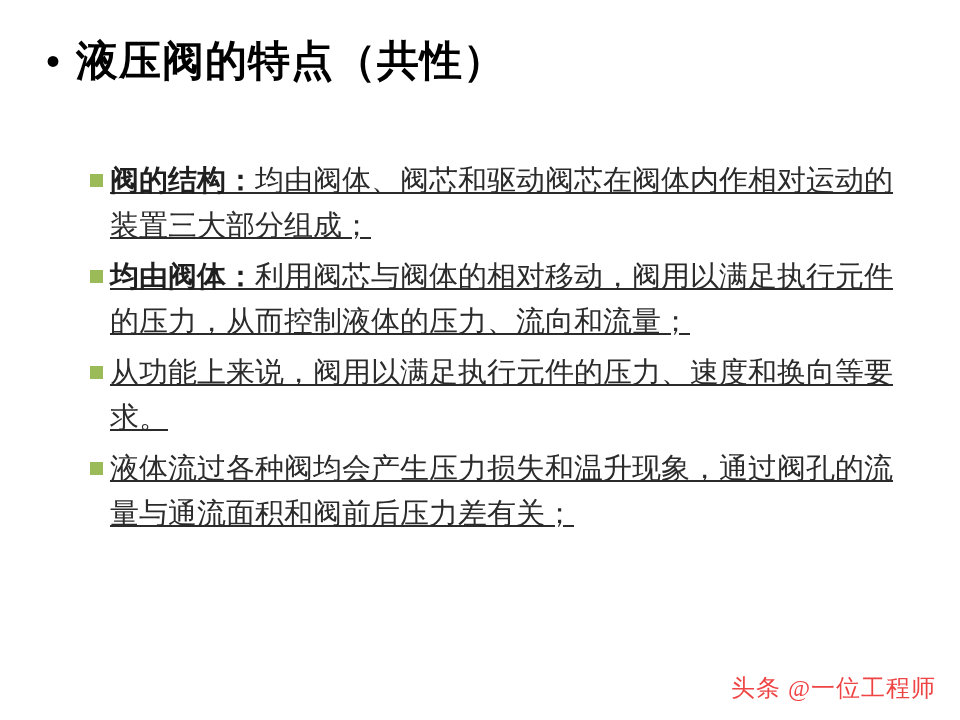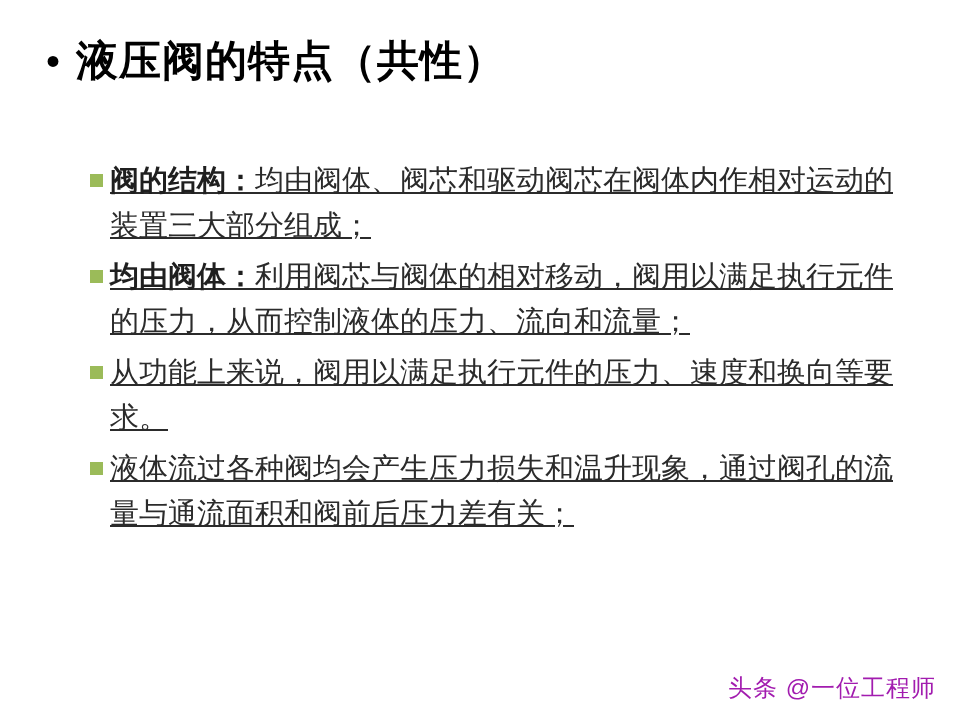--- a/index.html
+++ b/index.html
@@ -81,22 +81,22 @@
   .li .txt {
     color: #2b2b2b;
   }
 
   
   .footer {
     position: absolute;
     right: 24px;
     bottom: 16px;
     font-size: 24px;
-    color: #a21caf;
-    font-family: Liberation Sans, sans-serif;
+    color: #ef4444;
+    font-family: Liberation Serif, serif;
     letter-spacing: 1px;
     white-space: nowrap;
   }
 </style>
 </head>
 <body>
 
 <div class="slide">
 
   <div class="title-row">

